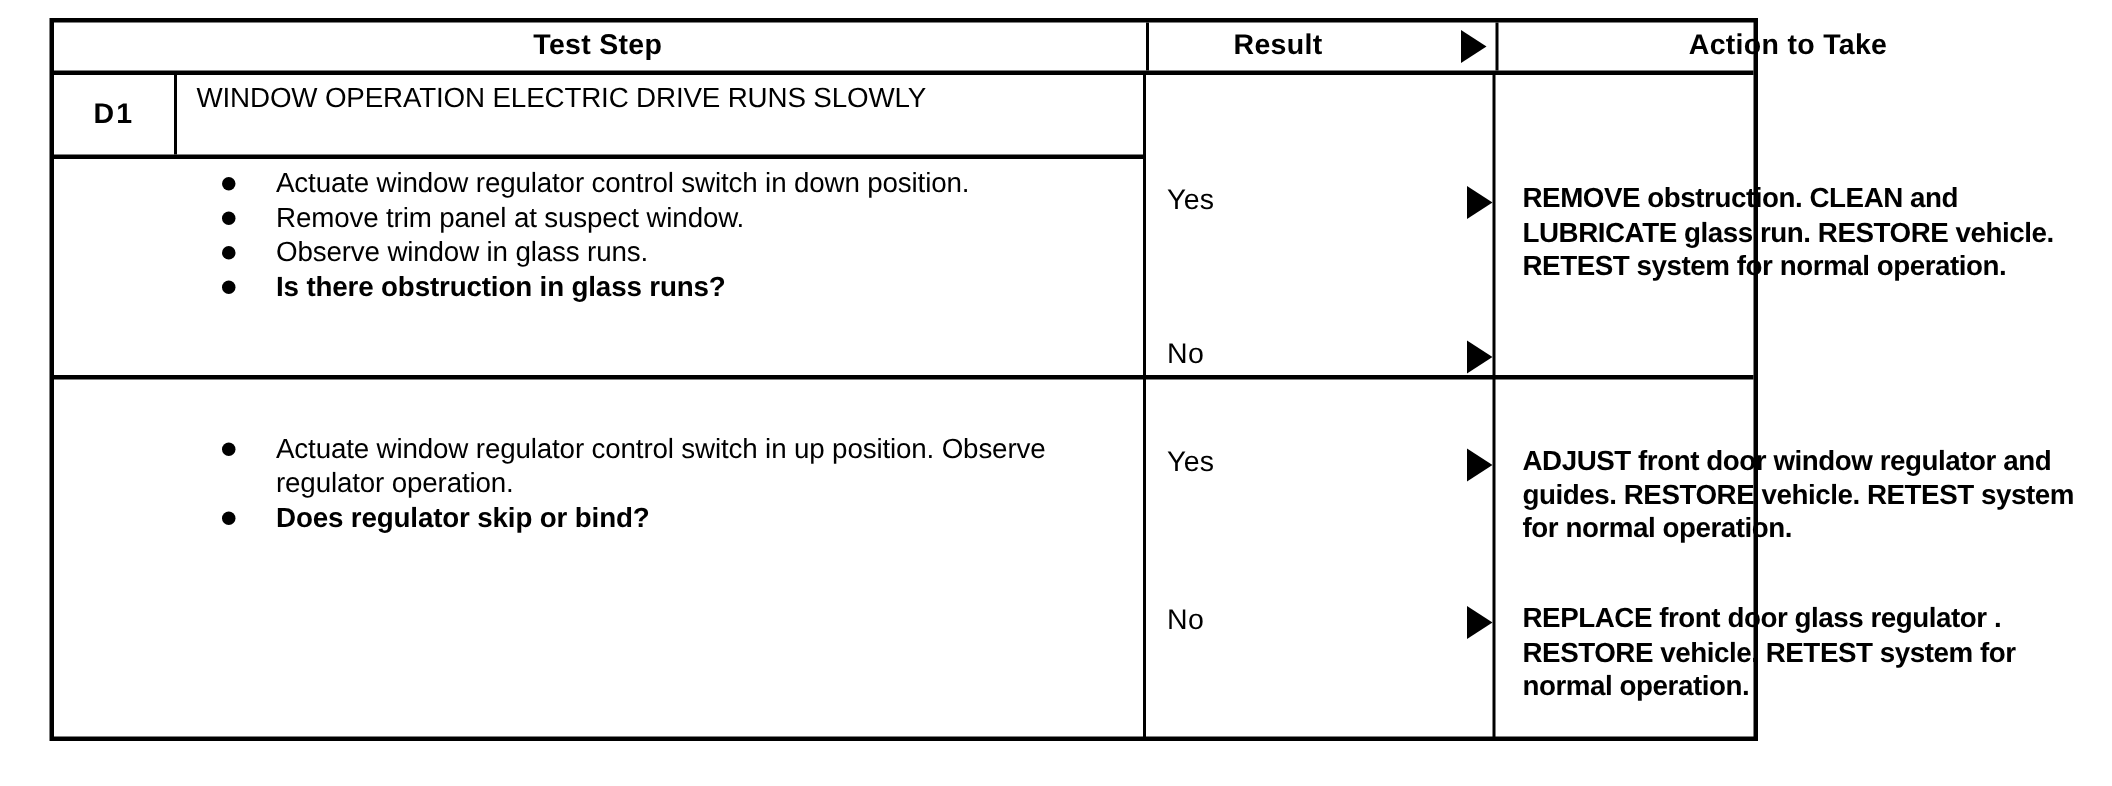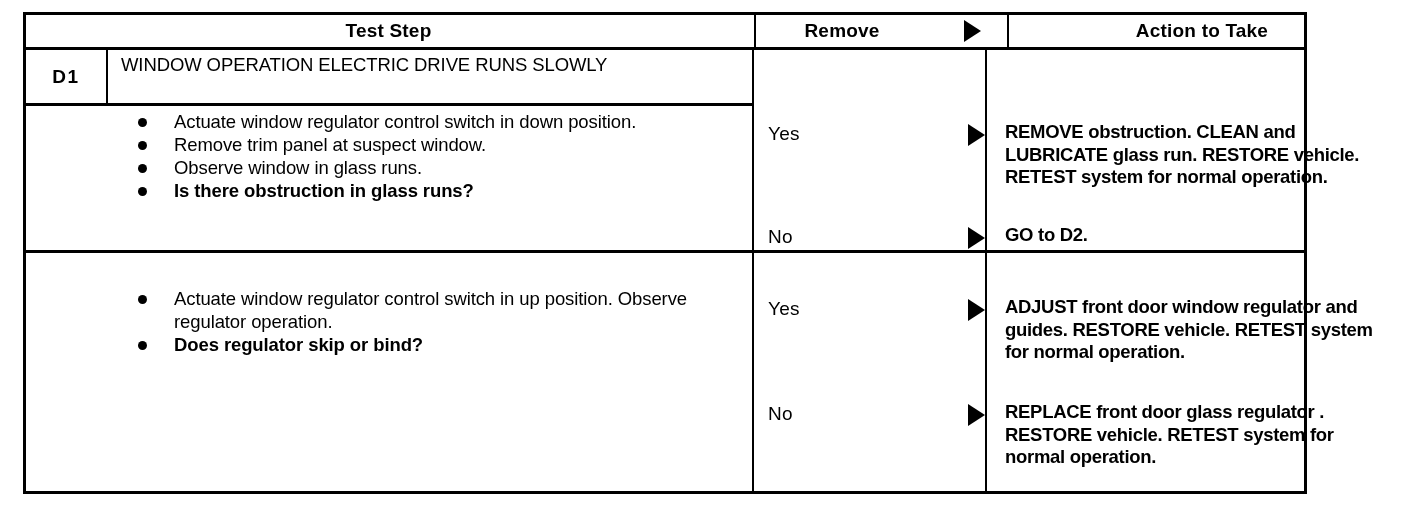--- a/index.html
+++ b/index.html
@@ -12,23 +12,23 @@
     height: 524px;
     font-family: "Liberation Sans", sans-serif;
     color: #000000;
     overflow: hidden;
     position: relative;
   }
 
   
   #diag-table {
     position: absolute;
-    left: 23px;
+    left: 33px;
     top: 12px;
-    width: 1284px;
+    width: 1139px;
     height: 482px;
     border: 3px solid #000;
     box-sizing: border-box;
   }
 
   
   .header-row {
     position: absolute;
     left: 0; top: 0;
     width: 100%;
@@ -42,21 +42,21 @@
     height: 32px;
     display: flex;
     align-items: center;
     justify-content: center;
     font-size: 19px;
     font-weight: bold;
     letter-spacing: 0.2px;
   }
   .hdr-test   { left: 0px;   width: 725px; }
   .hdr-result { left: 728px; width: 230px; border-left: 2px solid #000; box-sizing: border-box;}
-  .hdr-action { left: 961px; width: 388px; border-left: 2px solid #000; box-sizing: border-box; margin-left: 20px;}
+  .hdr-action { left: 961px; width: 388px; border-left: 2px solid #000; box-sizing: border-box;}
 
   .hdr-result .lbl { position: relative; left: -28px; }
 
   
   .vdiv {
     position: absolute;
     width: 2px;
     background: #000;
   }
   .vdiv-result { left: 726px; top: 35px; height: 444px; }
@@ -206,21 +206,21 @@
 </head>
 <body>
 
 <div id="diag-table">
 
   <div class="header-row">
     <div class="hdr-cell hdr-test">
       <span>Test Step</span>
     </div>
     <div class="hdr-cell hdr-result">
-      <span class="lbl">Remove</span>
+      <span class="lbl">Result</span>
       <span class="hdr-arrow"></span>
     </div>
     <div class="hdr-cell hdr-action">
       <span>Action to Take</span>
     </div>
   </div>
 
   <div class="vdiv vdiv-result"></div>
   <div class="vdiv vdiv-action"></div>
 
@@ -257,17 +257,16 @@
   <div class="result-cell res-d2-yes">
     <span class="txt">Yes</span>
     <span class="arrow"></span>
   </div>
   <div class="result-cell res-d2-no">
     <span class="txt">No</span>
     <span class="arrow"></span>
   </div>
 
   <div class="action-cell act-d1-yes">REMOVE obstruction. CLEAN and LUBRICATE glass run. RESTORE vehicle. RETEST system for normal operation.</div>
-  <div class="action-cell act-d1-no">GO to D2.</div>
   <div class="action-cell act-d2-yes">ADJUST front door window regulator and guides. RESTORE vehicle. RETEST system for normal operation.</div>
   <div class="action-cell act-d2-no">REPLACE front door glass regulator . RESTORE vehicle. RETEST system for normal operation.</div>
 
 </div>
 
 </body></html>

